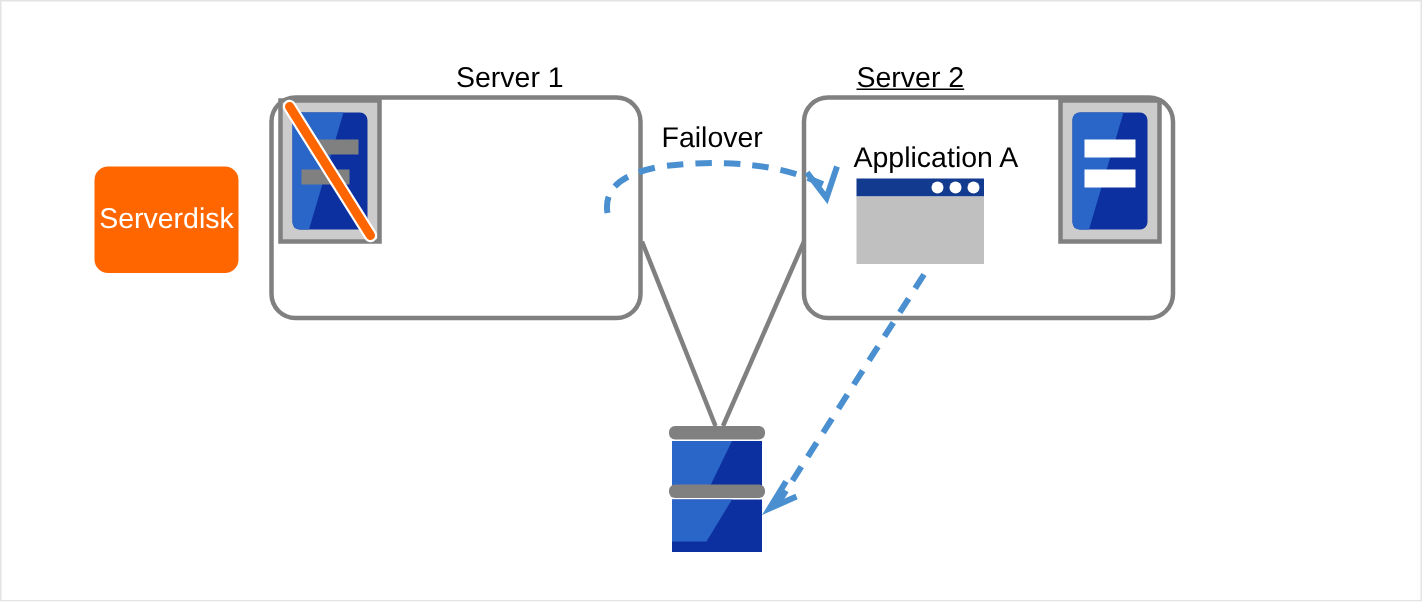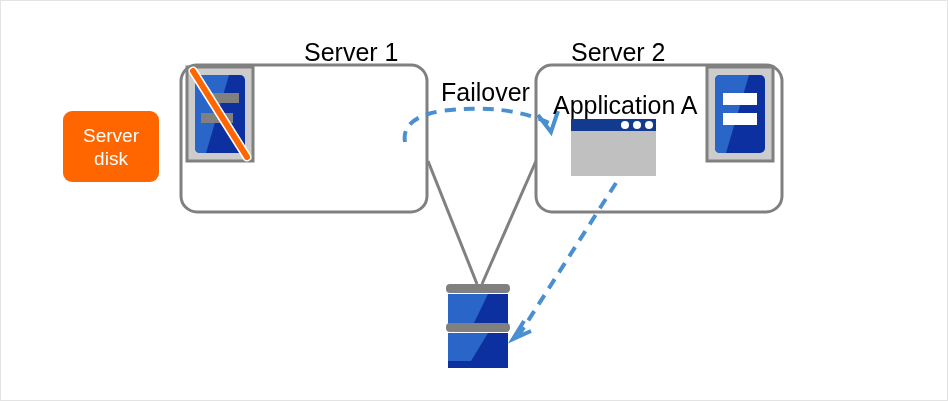--- a/index.html
+++ b/index.html
@@ -21,45 +21,45 @@
     position: absolute;
     left: 0;
     top: 0;
     width: 948px;
     height: 401px;
   }
   .label {
     position: absolute;
     color: #000000;
     font-family: "Liberation Sans", sans-serif;
-    font-size: 25px;
+    font-size: 19px;
     line-height: 23px;
     white-space: nowrap;
     text-align: right;
   }
   #server1-title { left: 303px; top: 40px; }
-  #server2-title { left: 570px; top: 40px; }
+  #server2-title { left: 570px; top: 40px; text-decoration: underline; }
   #failover-label { left: 440px; top: 80px; }
-  #app-label { left: 552px; top: 93px; }
+  #app-label { left: 568px; top: 93px; }
   #shareddisk-label { left: 420px; top: 365px; }
 
   .badge {
     position: absolute;
     left: 62px;
     top: 110px;
     width: 96px;
     height: 71px;
     background: #ff6600;
     border-radius: 9px;
     color: #ffffff;
     font-family: "Liberation Sans", sans-serif;
     font-size: 19px;
     line-height: 23px;
     display: flex;
-    flex-direction: column;
+    flex-direction: row;
     align-items: center;
     justify-content: center;
     text-align: center;
   }
   .badge span { display: block; }
 </style>
 </head>
 <body>
 
 <div id="canvas">

